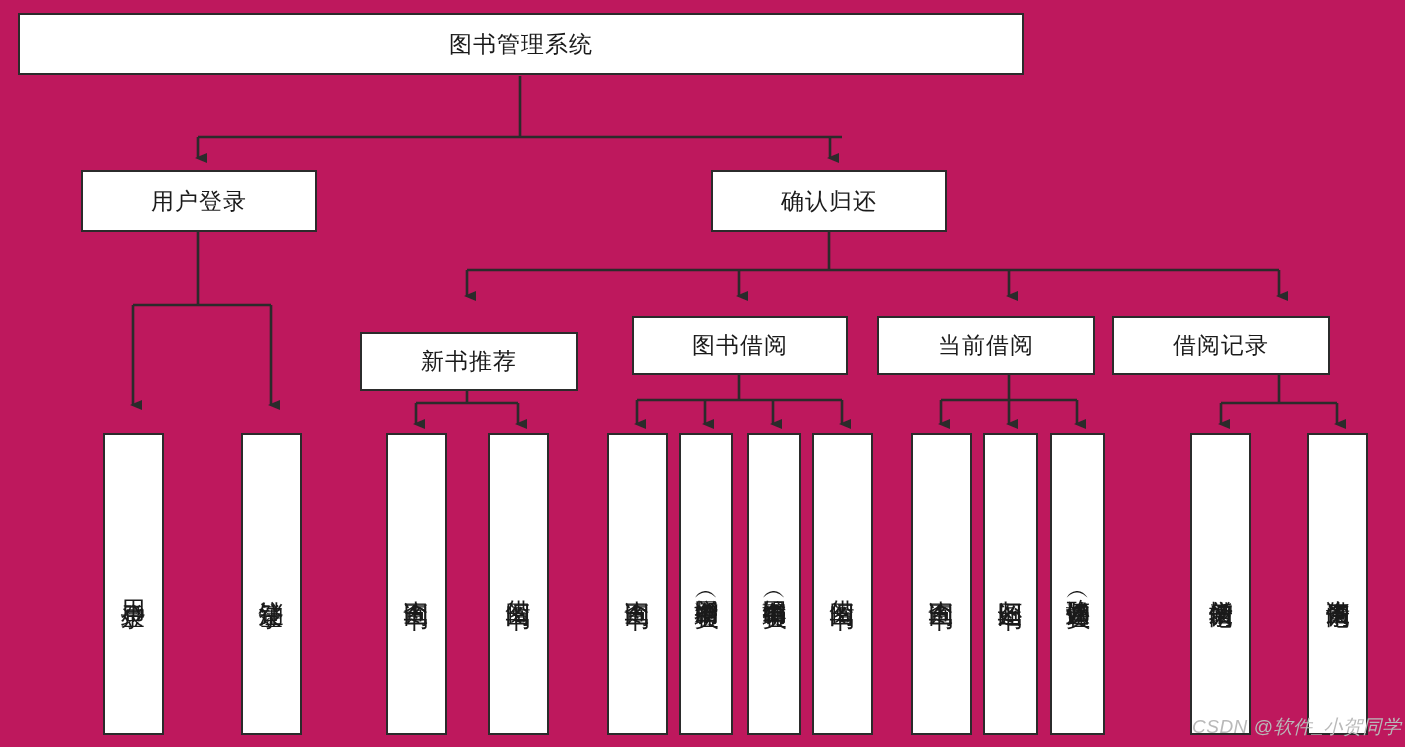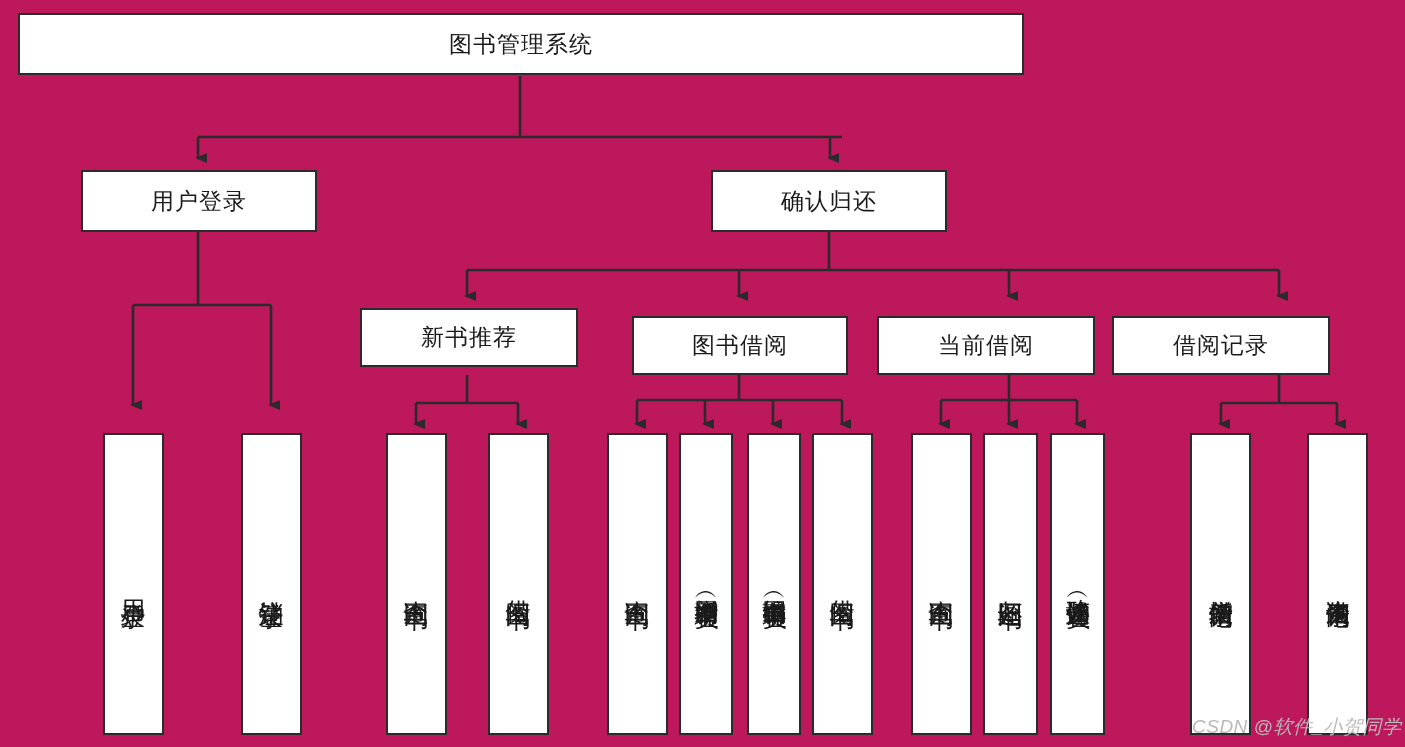--- a/index.html
+++ b/index.html
@@ -130,21 +130,21 @@
     <span class="label">图书管理系统</span>
   </div>
 
   <div class="node" style="left:81px; top:170px; width:236px; height:62px;">
     <span class="label">用户登录</span>
   </div>
   <div class="node" style="left:711px; top:170px; width:236px; height:62px;">
     <span class="label">确认归还</span>
   </div>
 
-  <div class="node" style="left:360px; top:308px; width:218px; height:59px;">
+  <div class="node" style="left:360px; top:332px; width:218px; height:59px;">
     <span class="label">新书推荐</span>
   </div>
   <div class="node" style="left:632px; top:316px; width:216px; height:59px;">
     <span class="label">图书借阅</span>
   </div>
   <div class="node" style="left:877px; top:316px; width:218px; height:59px;">
     <span class="label">当前借阅</span>
   </div>
   <div class="node" style="left:1112px; top:316px; width:218px; height:59px;">
     <span class="label">借阅记录</span>

